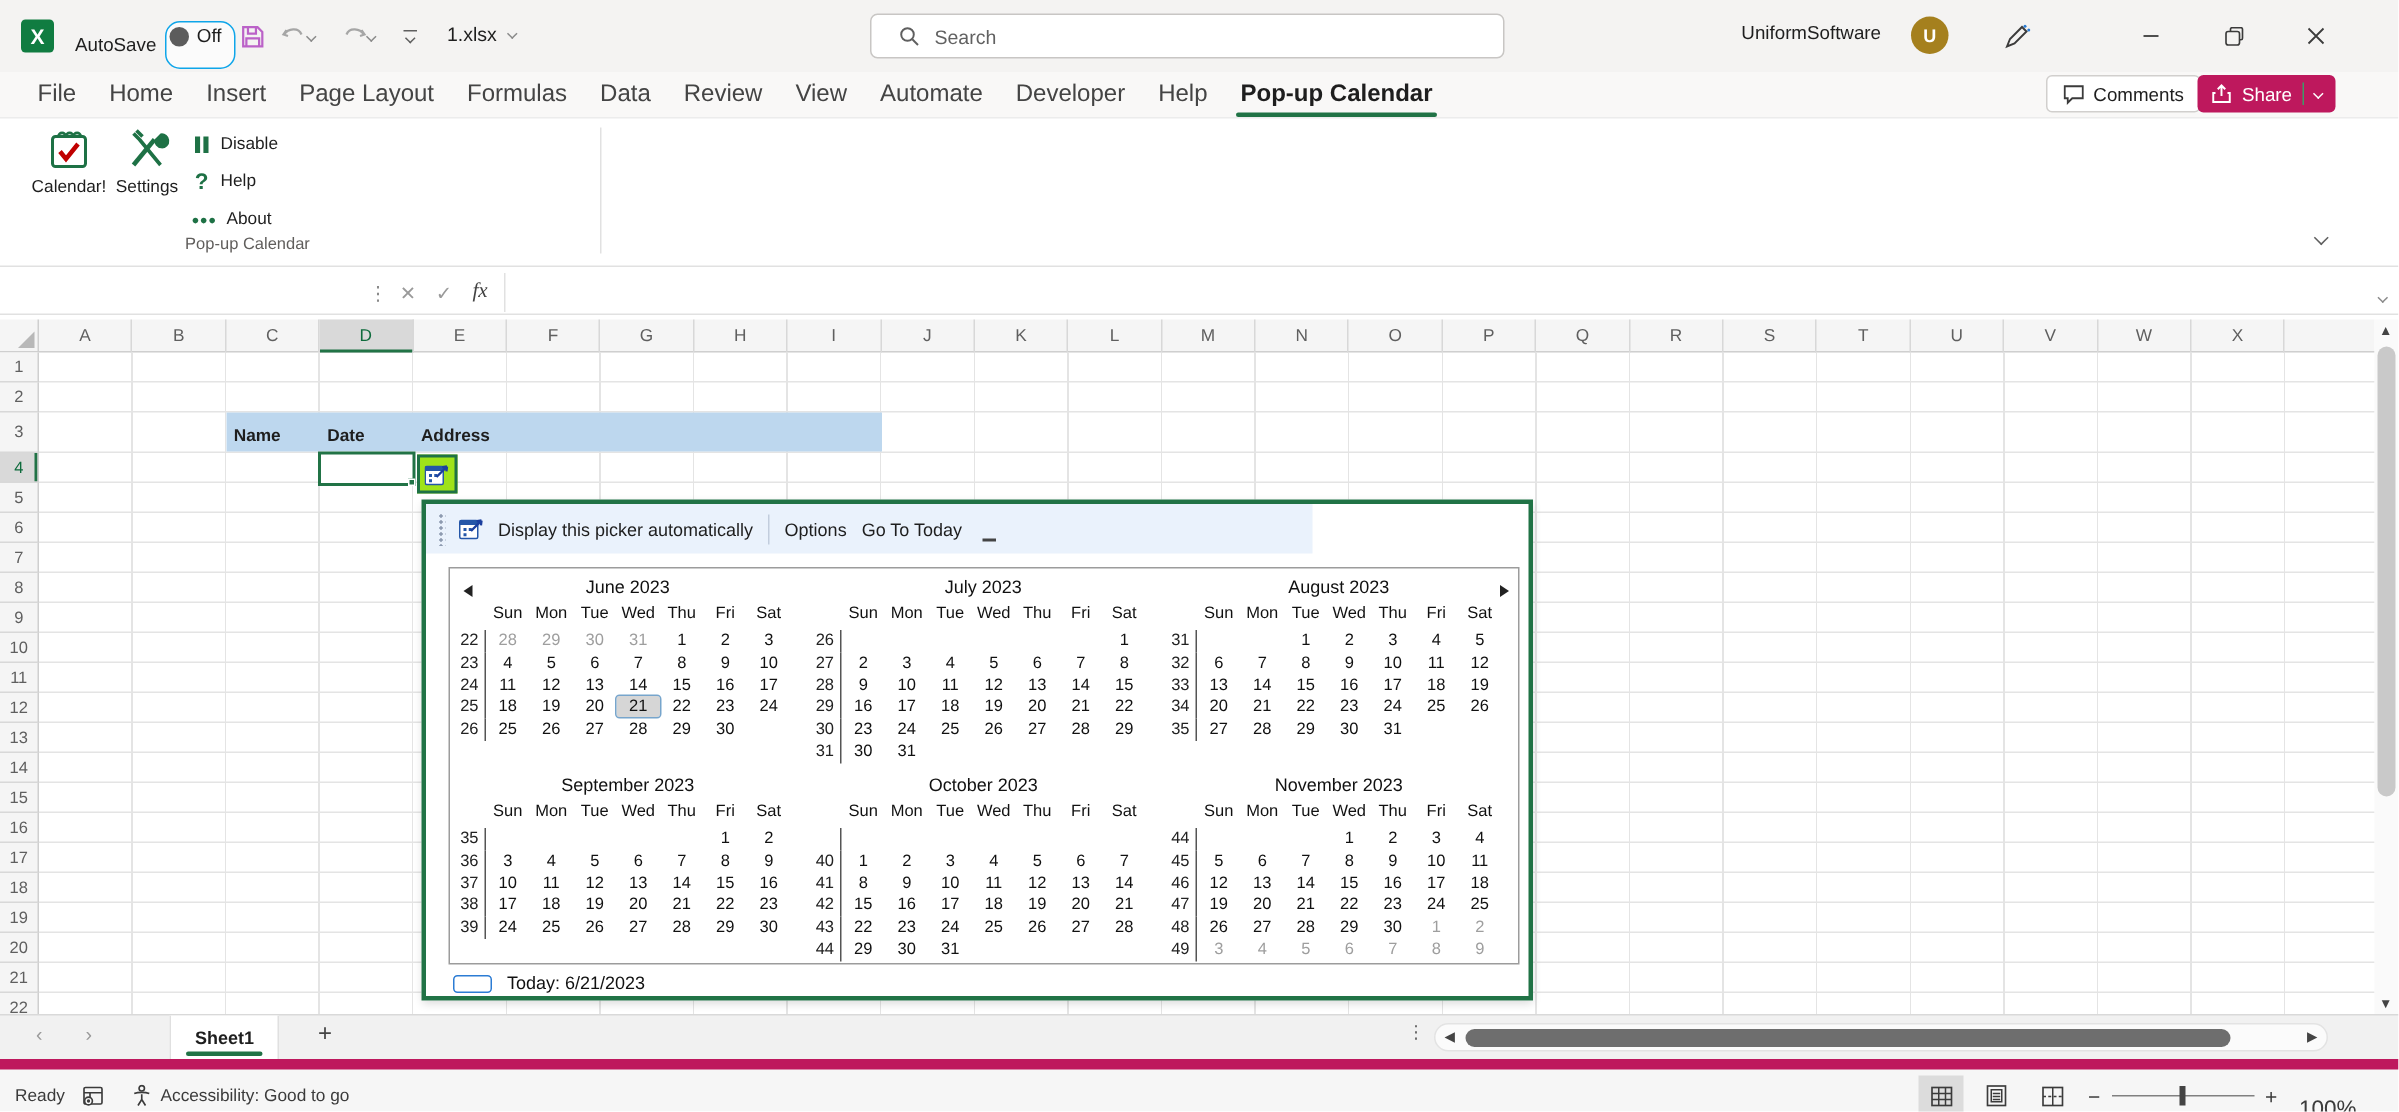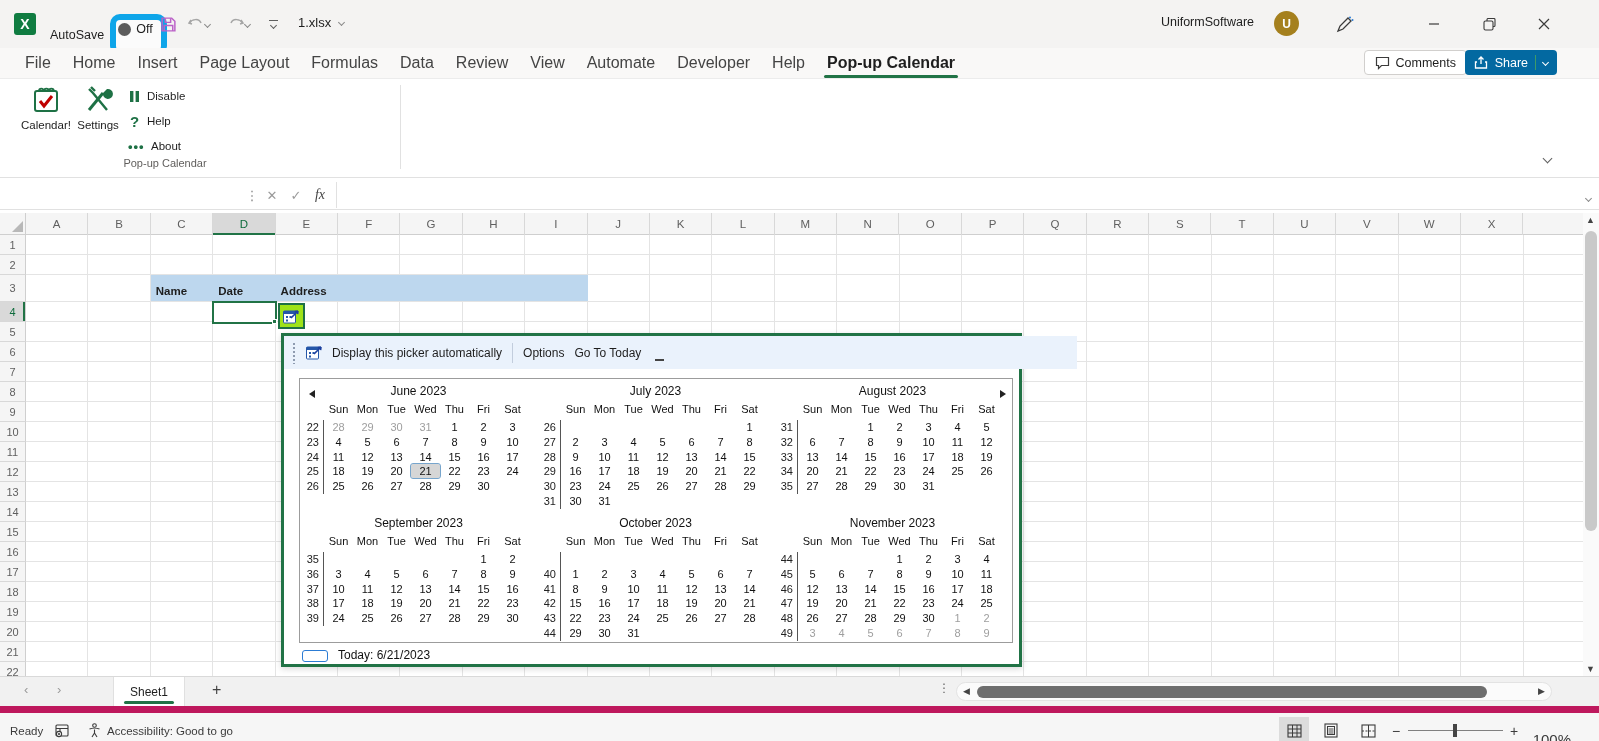--- a/index.html
+++ b/index.html
@@ -2,39 +2,39 @@
 <html><head>
 <meta charset="utf-8">
 <style>
   *{box-sizing:border-box;margin:0;padding:0;font-family:"Liberation Sans",sans-serif}
   html,body{width:1599px;height:741px;overflow:hidden;background:#fff;position:relative;font-size:12px;color:#1e1e1e}
 
   
   #titlebar{position:absolute;left:0;top:0;width:1599px;height:48px;background:#f4f3f2;display:flex;align-items:center}
   .excel-logo{position:absolute;left:14px;top:13px;width:22px;height:22px;background:#107C41;border-radius:3px;color:#fff;font-weight:bold;font-size:14px;display:flex;align-items:center;justify-content:center}
   #autosave{position:absolute;left:50px;top:14px;display:flex;align-items:center;gap:6px;font-size:12.5px;color:#1e1e1e}
-  .toggle{display:flex;align-items:center;border:6px solid #0ea5e9;border-radius:10px;padding:2px 8px 14px 2px;gap:5px;background:#fbfbfb}
+  .toggle{display:flex;align-items:center;border:1px solid #0ea5e9;border-radius:10px;padding:2px 8px 14px 2px;gap:5px;background:#fbfbfb}
   .knob{width:13px;height:13px;border-radius:50%;background:#5c5c5c}
   .qat{position:absolute;top:12px;display:flex;align-items:center;justify-content:center;width:26px;height:24px;color:#a6a6a6}
   .qat svg{display:block}
   .chev{width:7px;height:7px;border-right:1.5px solid #5f5f5f;border-bottom:1.5px solid #5f5f5f;transform:rotate(45deg);display:inline-block}
   .chev.small{width:5px;height:5px;border-color:#8a8a8a}
   #filename{position:absolute;left:298px;top:15px;font-size:13px;display:flex;align-items:center;gap:8px;color:#1e1e1e}
   #searchbox{position:absolute;left:580px;top:9px;width:423px;height:30px;background:#fff;border:1px solid #c8c6c4;border-radius:5px;display:flex;align-items:center;padding-left:18px;gap:10px;color:#616161;font-size:13px}
   #account{position:absolute;right:345px;top:15px;font-size:12.5px;color:#1e1e1e}
   .avatar{position:absolute;right:300px;top:11px;width:25px;height:25px;border-radius:50%;background:#a5801e;color:#fff;display:flex;align-items:center;justify-content:center;font-size:12px;font-weight:bold}
   .winbtn{position:absolute;top:10px;width:30px;height:28px;display:flex;align-items:center;justify-content:center;color:#3b3b3b}
 
   
   #tabrow{position:absolute;left:0;top:48px;width:1599px;height:30px;background:#f9f8f7;display:flex;align-items:center;padding-left:14px}
   .rtab{padding:0 11px;height:30px;display:flex;align-items:center;font-size:16px;color:#444;position:relative;white-space:nowrap}
   .rtab.active{color:#1e1e1e;font-weight:bold}
   .rtab.active::after{content:"";position:absolute;left:8px;right:8px;bottom:0;height:3px;background:#217346;border-radius:2px}
   #comments-btn{position:absolute;right:132px;top:50px;height:25px;border:1px solid #d1cfcd;background:#fff;border-radius:4px;display:flex;align-items:center;gap:6px;padding:0 10px;font-size:12.5px;color:#1e1e1e}
-  #share-btn{position:absolute;right:42px;top:50px;height:25px;background:#0369a1;border-radius:4px;display:flex;align-items:center;gap:7px;padding:0 9px;color:#fff;font-size:12.5px}
+  #share-btn{position:absolute;right:42px;top:50px;height:25px;background:#be185d;border-radius:4px;display:flex;align-items:center;gap:7px;padding:0 9px;color:#fff;font-size:12.5px}
   #share-btn .divider{width:1px;height:15px;background:#3e9a68}
   #share-btn .chev{border-color:#fff;width:5px;height:5px}
 
   
   #ribbon{position:absolute;left:0;top:78px;width:1599px;height:100px;background:#fff;border-bottom:1px solid #e1e1e1;border-top:1px solid #ececec}
   .bigbtn{position:absolute;top:6px;width:50px;height:74px;display:flex;flex-direction:column;align-items:center;justify-content:flex-start;gap:4px;font-size:11.5px;color:#1e1e1e}
   .smallbtn{position:absolute;display:flex;align-items:center;gap:6px;font-size:11.5px;color:#1e1e1e;height:22px}
   .grp-label{position:absolute;left:0;top:78px;width:330px;text-align:center;font-size:11px;color:#605e5c}
   .grp-divider{position:absolute;left:400px;top:6px;width:1px;height:84px;background:#e1e1e1}
   #ribbon-collapse{position:absolute;right:48px;top:72px;color:#5f5f5f}
@@ -62,21 +62,21 @@
   #gridbody{position:absolute;left:26px;top:235px;width:1557px;height:447px;background:repeating-linear-gradient(to right,transparent 0,transparent 61.4px,#e4e4e4 61.4px,#e4e4e4 62.4px)}
   .grow{border-bottom:1px solid #e4e4e4;position:relative}
   #blueband{position:absolute;left:124.8px;top:0;width:436.8px;height:100%;background:#BDD7EE;display:flex;align-items:center}
   .th-label{position:absolute;font-weight:bold;font-size:11.5px;color:#1e1e1e;padding-left:5px;bottom:4px}
   #sel-cell{position:absolute;left:212px;top:301px;width:65px;height:23px;border:2px solid #217346;background:#fff;z-index:6}
   #fill-handle{position:absolute;left:272px;top:319px;width:5px;height:5px;background:#217346;border:1px solid #fff;z-index:7}
   #picker-btn{position:absolute;left:278px;top:303px;width:27px;height:26px;background:#9fe319;border:2px solid #1e7145;display:flex;align-items:center;justify-content:center;z-index:8}
 
   
   #popup{position:absolute;left:281px;top:333px;width:741px;height:334px;background:#fff;border:3px solid #217346;z-index:30;box-shadow:0 2px 6px rgba(0,0,0,.15)}
-  #popup-toolbar{position:absolute;left:0;top:0;width:793px;height:33px;background:#eaf2fc;display:flex;align-items:center;font-size:12px;color:#1e1e1e}
+  #popup-toolbar{position:absolute;left:0;top:0;width:591px;height:33px;background:#eaf2fc;display:flex;align-items:center;font-size:12px;color:#1e1e1e}
   .drag-handle{width:5px;height:22px;margin-left:8px;background-image:radial-gradient(circle,#8e9bb0 1px,transparent 1.2px);background-size:4px 4px}
   #popup-toolbar .picker-ic{margin-left:9px}
   #pt-label{margin-left:9px}
   .pt-div{width:1px;height:20px;background:#c2cddd;margin:0 10px}
   #pt-options{margin-right:10px}
   #pt-goto{margin-right:6px}
   .pt-min{width:9px;height:10px;border-bottom:2px solid #444;margin-left:8px;margin-top:6px}
   #months{position:absolute;left:15px;top:42px;width:714px;height:265px;border:1px solid #9c9c9c;display:grid;grid-template-columns:repeat(3,237px);grid-template-rows:132px 132px;background:#fff}
   .month{position:relative;padding-top:5px}
   .month-title{text-align:center;font-size:12px;color:#111;height:17px}
@@ -93,21 +93,21 @@
   #nav-next{left:700px;border-top:4px solid transparent;border-bottom:4px solid transparent;border-left:6px solid #222}
   #today-row{position:absolute;left:18px;top:312px;display:flex;align-items:flex-end;gap:10px;font-size:12px;color:#111}
   #today-box{width:26px;height:12px;border:1px solid #2c7cd4;border-radius:3px;background:#fff}
 
   
   .picker-ic{width:17px;height:15px;position:relative;display:inline-block}
 
   
   #sheetbar{position:absolute;left:0;top:676px;width:1599px;height:30px;background:#f1f1f1;border-top:1px solid #d9d9d9}
   .snav{position:absolute;top:5px;color:#9a9a9a;font-size:13px}
-  #sheet-tab{position:absolute;left:113px;top:0;height:29px;background:#fff;padding:0 16px;display:flex;align-items:center;font-size:12px;font-weight:normal;color:#1e1e1e;border-right:1px solid #e0e0e0;border-left:1px solid #e0e0e0}
+  #sheet-tab{position:absolute;left:113px;top:0;height:29px;background:#fff;padding:0 16px;display:flex;align-items:center;font-size:12px;font-weight:bold;color:#1e1e1e;border-right:1px solid #e0e0e0;border-left:1px solid #e0e0e0}
   #sheet-tab::after{content:"";position:absolute;left:10px;right:10px;bottom:2px;height:3px;background:#217346;border-radius:2px}
   #add-sheet{position:absolute;left:212px;top:4px;font-size:16px;color:#444}
   #sheet-menu{position:absolute;left:938px;top:4px;color:#666;letter-spacing:1px}
   #hscroll{position:absolute;left:956px;top:5px;width:596px;height:19px;background:#fbfbfb;border:1px solid #e3e3e3;border-radius:10px}
   #hscroll .arr{position:absolute;top:3px;font-size:9px;color:#444}
   #hthumb{position:absolute;left:20px;top:3px;width:510px;height:12px;background:#6e6e6e;border-radius:6px}
 
   
   #vscroll{position:absolute;left:1583px;top:213px;width:16px;height:463px;background:#fafafa}
   #vscroll .arr{position:absolute;left:3px;font-size:9px;color:#444}
@@ -155,20 +155,27 @@
       </svg>
     <span class="chev small"></span>
   </div>
   <div class="qat" style="left:260px;flex-direction:column;gap:2px">
     <span style="width:9px;border-top:1.5px solid #5f5f5f"></span>
     <span class="chev small" style="border-color:#5f5f5f"></span>
   </div>
   <div id="filename">
     <span>1.xlsx</span>
     <span class="chev small"></span>
+  </div>
+  <div id="searchbox">
+    <svg width="14" height="14" viewBox="0 0 14 14">
+        <circle cx="6" cy="6" r="4.2" fill="none" stroke="#5f5f5f" stroke-width="1.3"></circle>
+        <path d="M9.2 9.2 L13 13" stroke="#5f5f5f" stroke-width="1.3"></path>
+      </svg>
+    <span>Search</span>
   </div>
   <div id="account">UniformSoftware</div>
   <div class="avatar">
       <span>U</span>
     </div>
   <div class="winbtn" style="right:240px">
     <svg width="19" height="19" viewBox="0 0 19 19">
         <path d="M3 16 L5 11 L13 3 L16 6 L8 14 Z" fill="none" stroke="#3b3b3b" stroke-width="1.3"></path>
         <circle cx="15" cy="2.5" r="1" fill="#2b7cd3"></circle>
         <circle cx="17.5" cy="5" r="1" fill="#2b7cd3"></circle>

